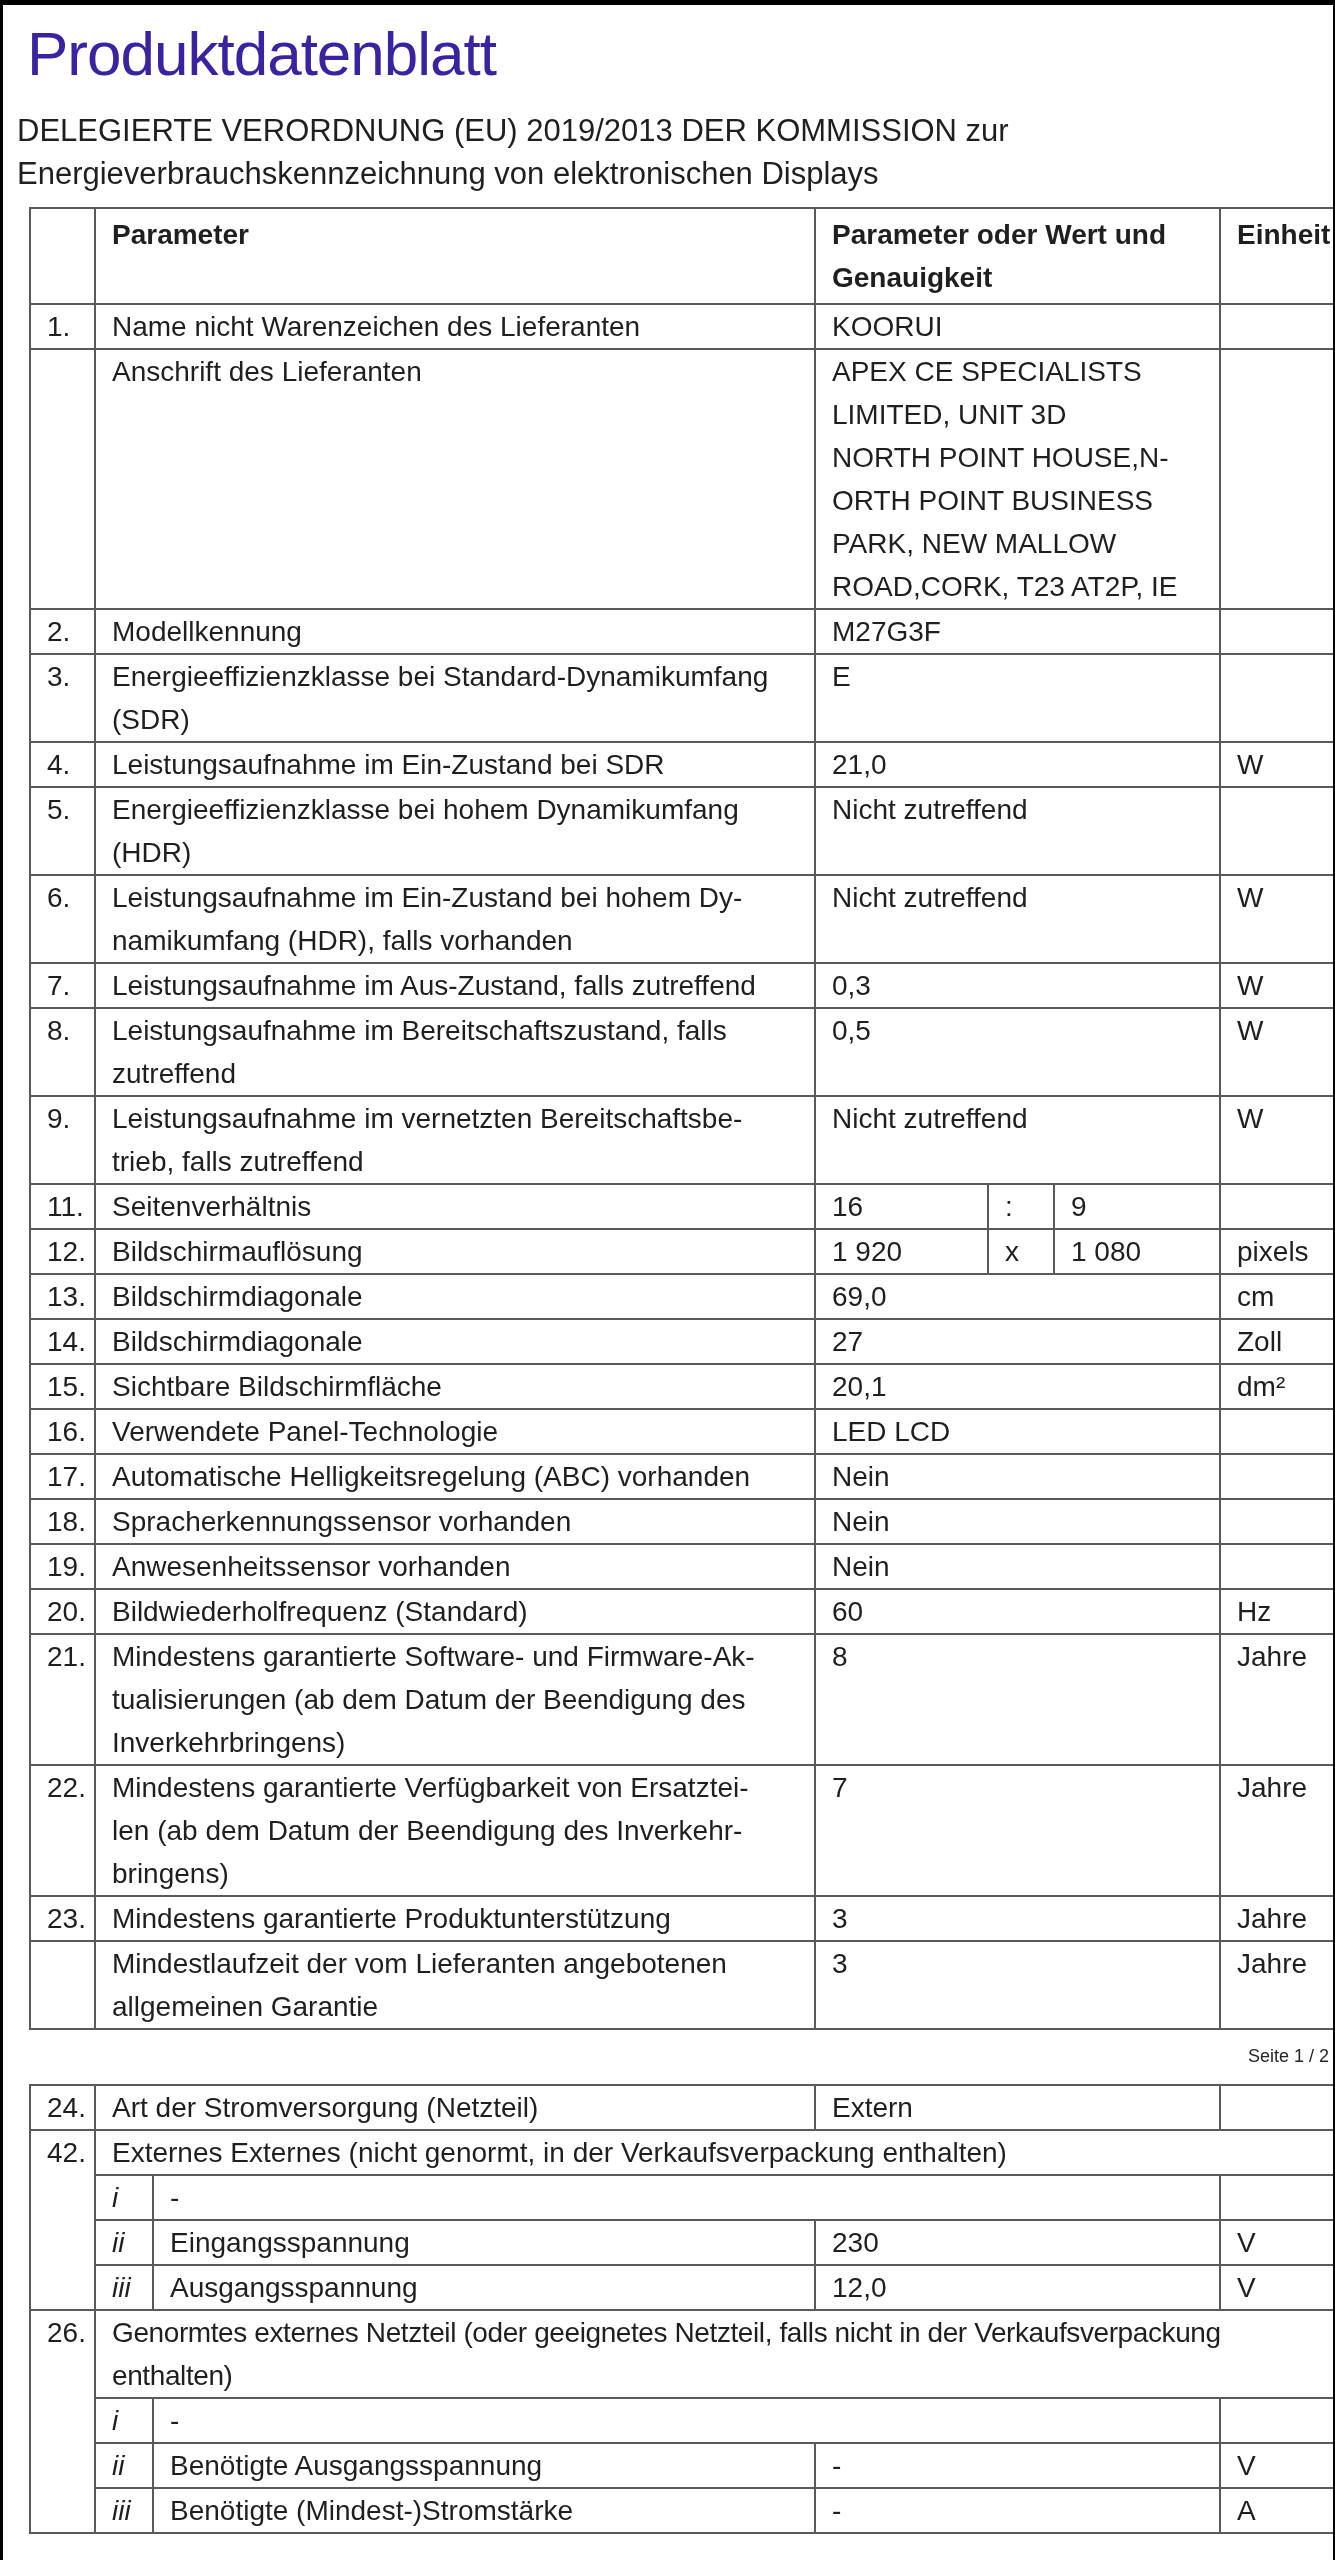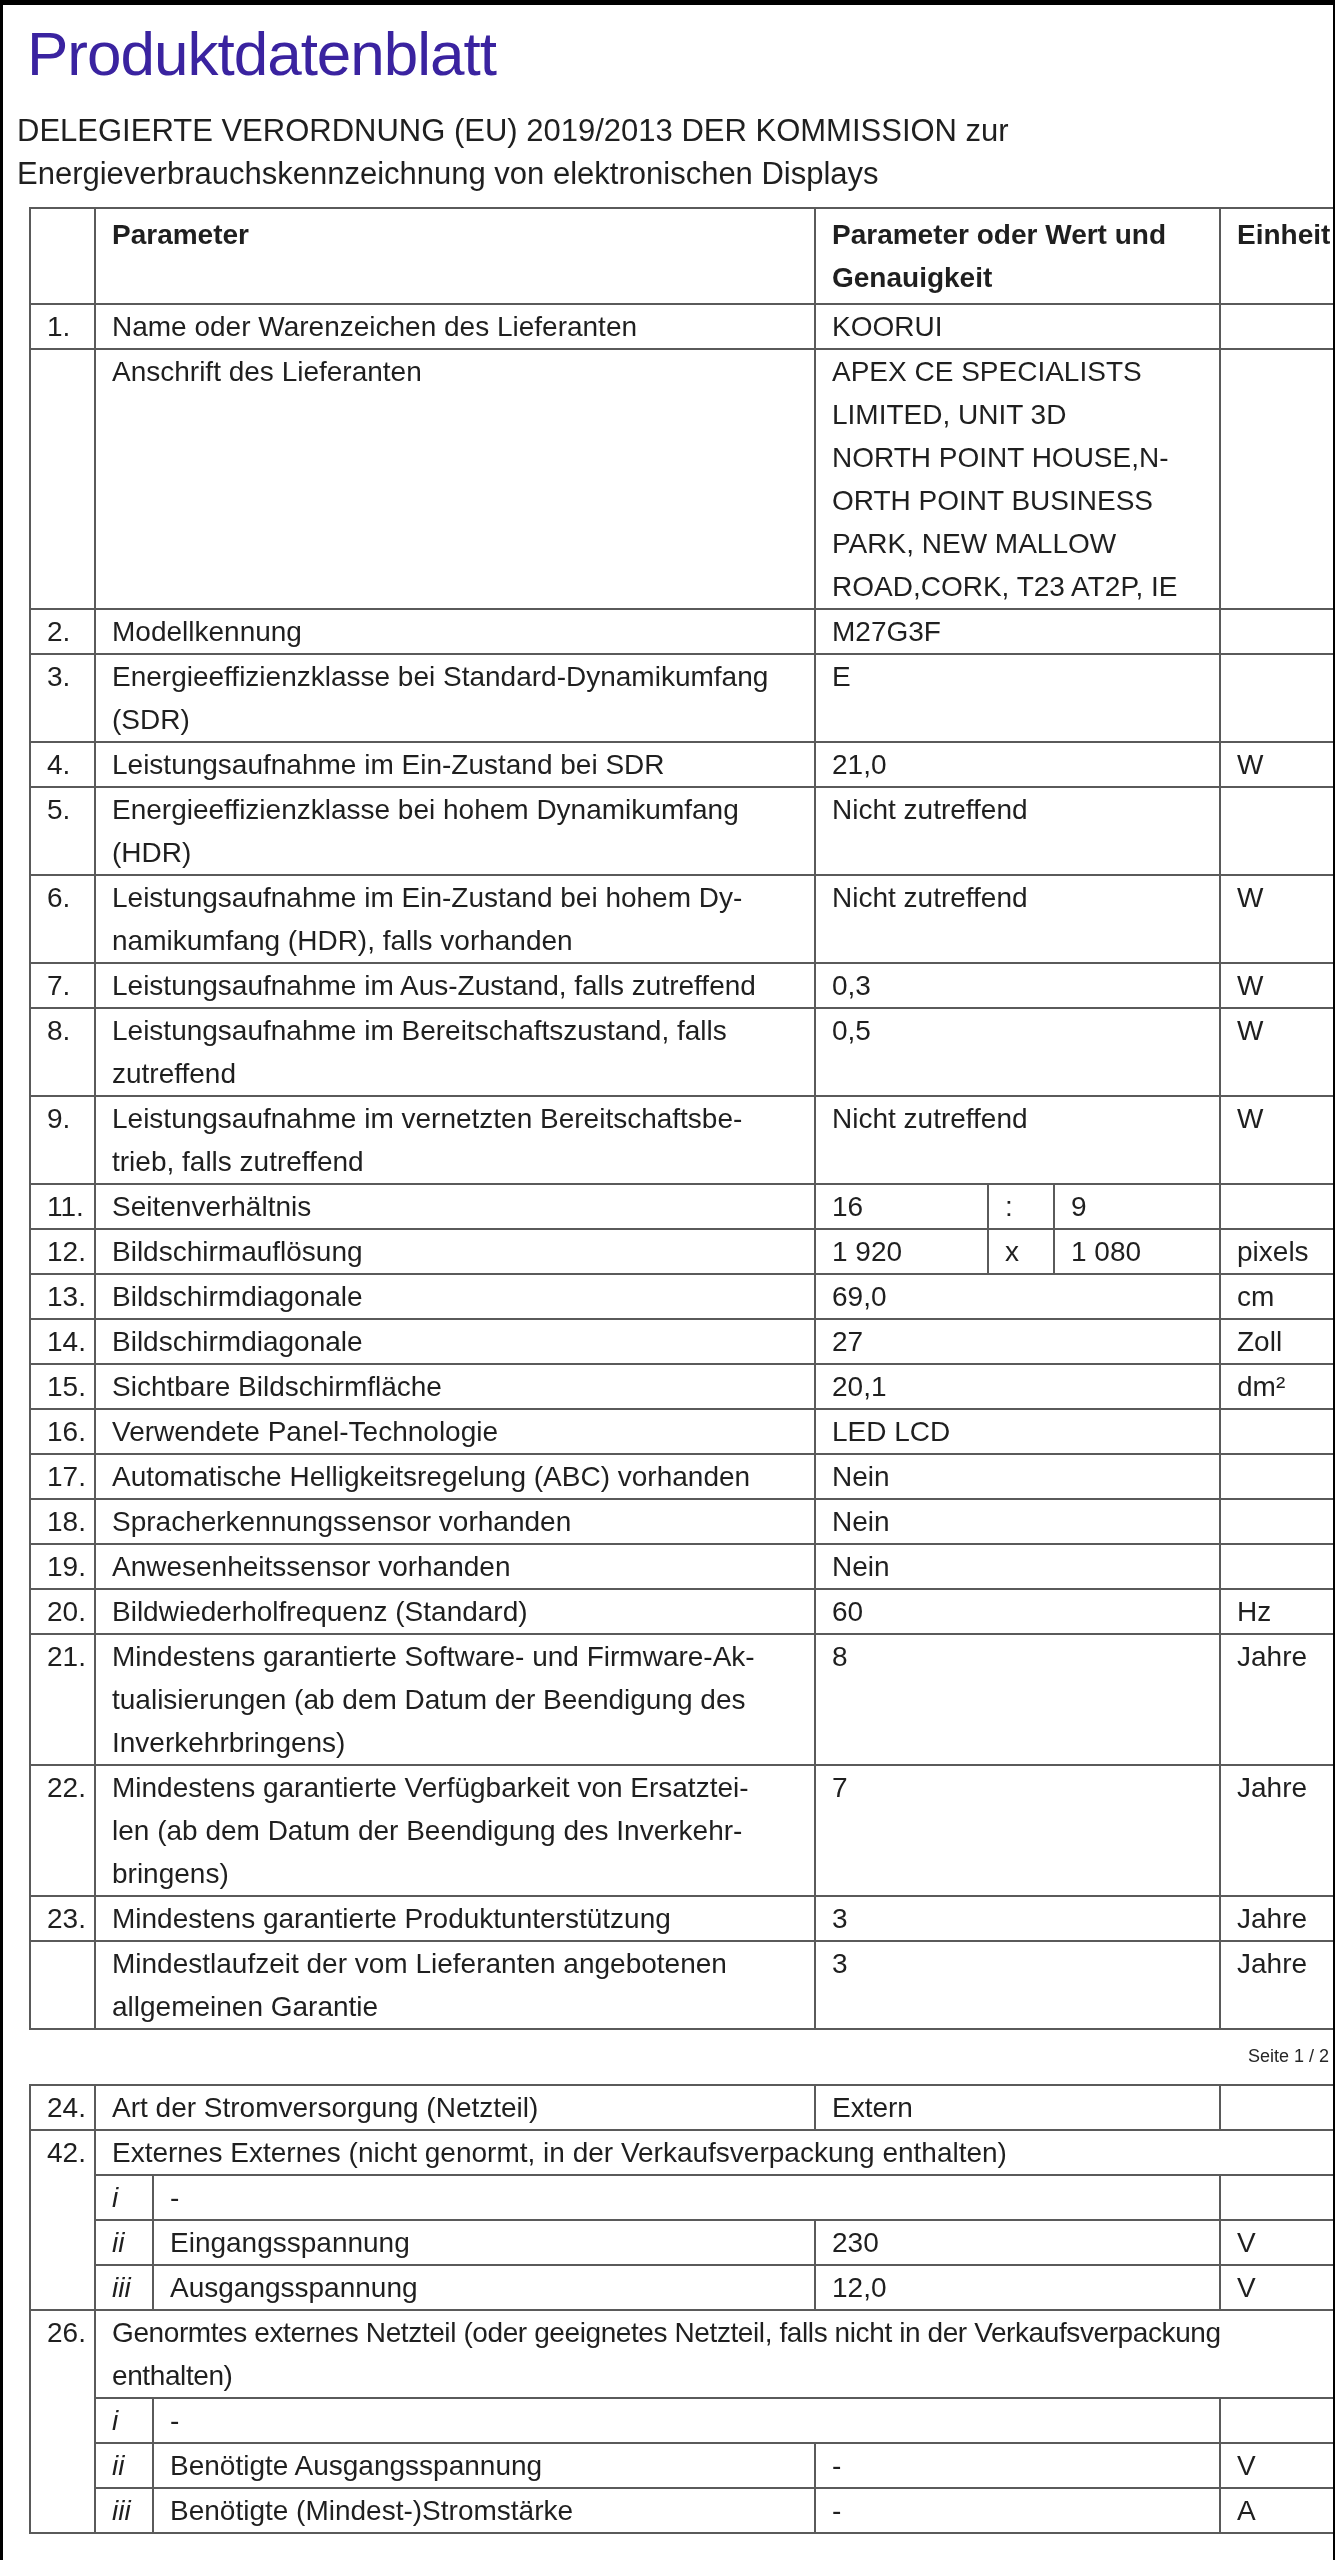--- a/index.html
+++ b/index.html
@@ -95,21 +95,21 @@
         <tr>
       <th class="c-num"></th>
       <th class="c-par">Parameter</th>
       <th class="c-val" colspan="3">Parameter oder Wert und
 Genauigkeit</th>
       <th class="c-unit">Einheit</th>
     </tr>
 
     <tr>
       <td class="c-num">1.</td>
-      <td class="c-par">Name oder Warenzeichen des Lieferanten</td>
+      <td class="c-par">Name nicht Warenzeichen des Lieferanten</td>
       <td class="c-val t-l" colspan="3">KOORUI</td>
       <td class="c-unit"></td>
     </tr>
     <tr>
       <td class="c-num"></td>
       <td class="c-par">Anschrift des Lieferanten</td>
       <td class="c-val t-l" colspan="3">APEX CE SPECIALISTS
 LIMITED, UNIT 3D
 NORTH POINT HOUSE,N-
 ORTH POINT BUSINESS

